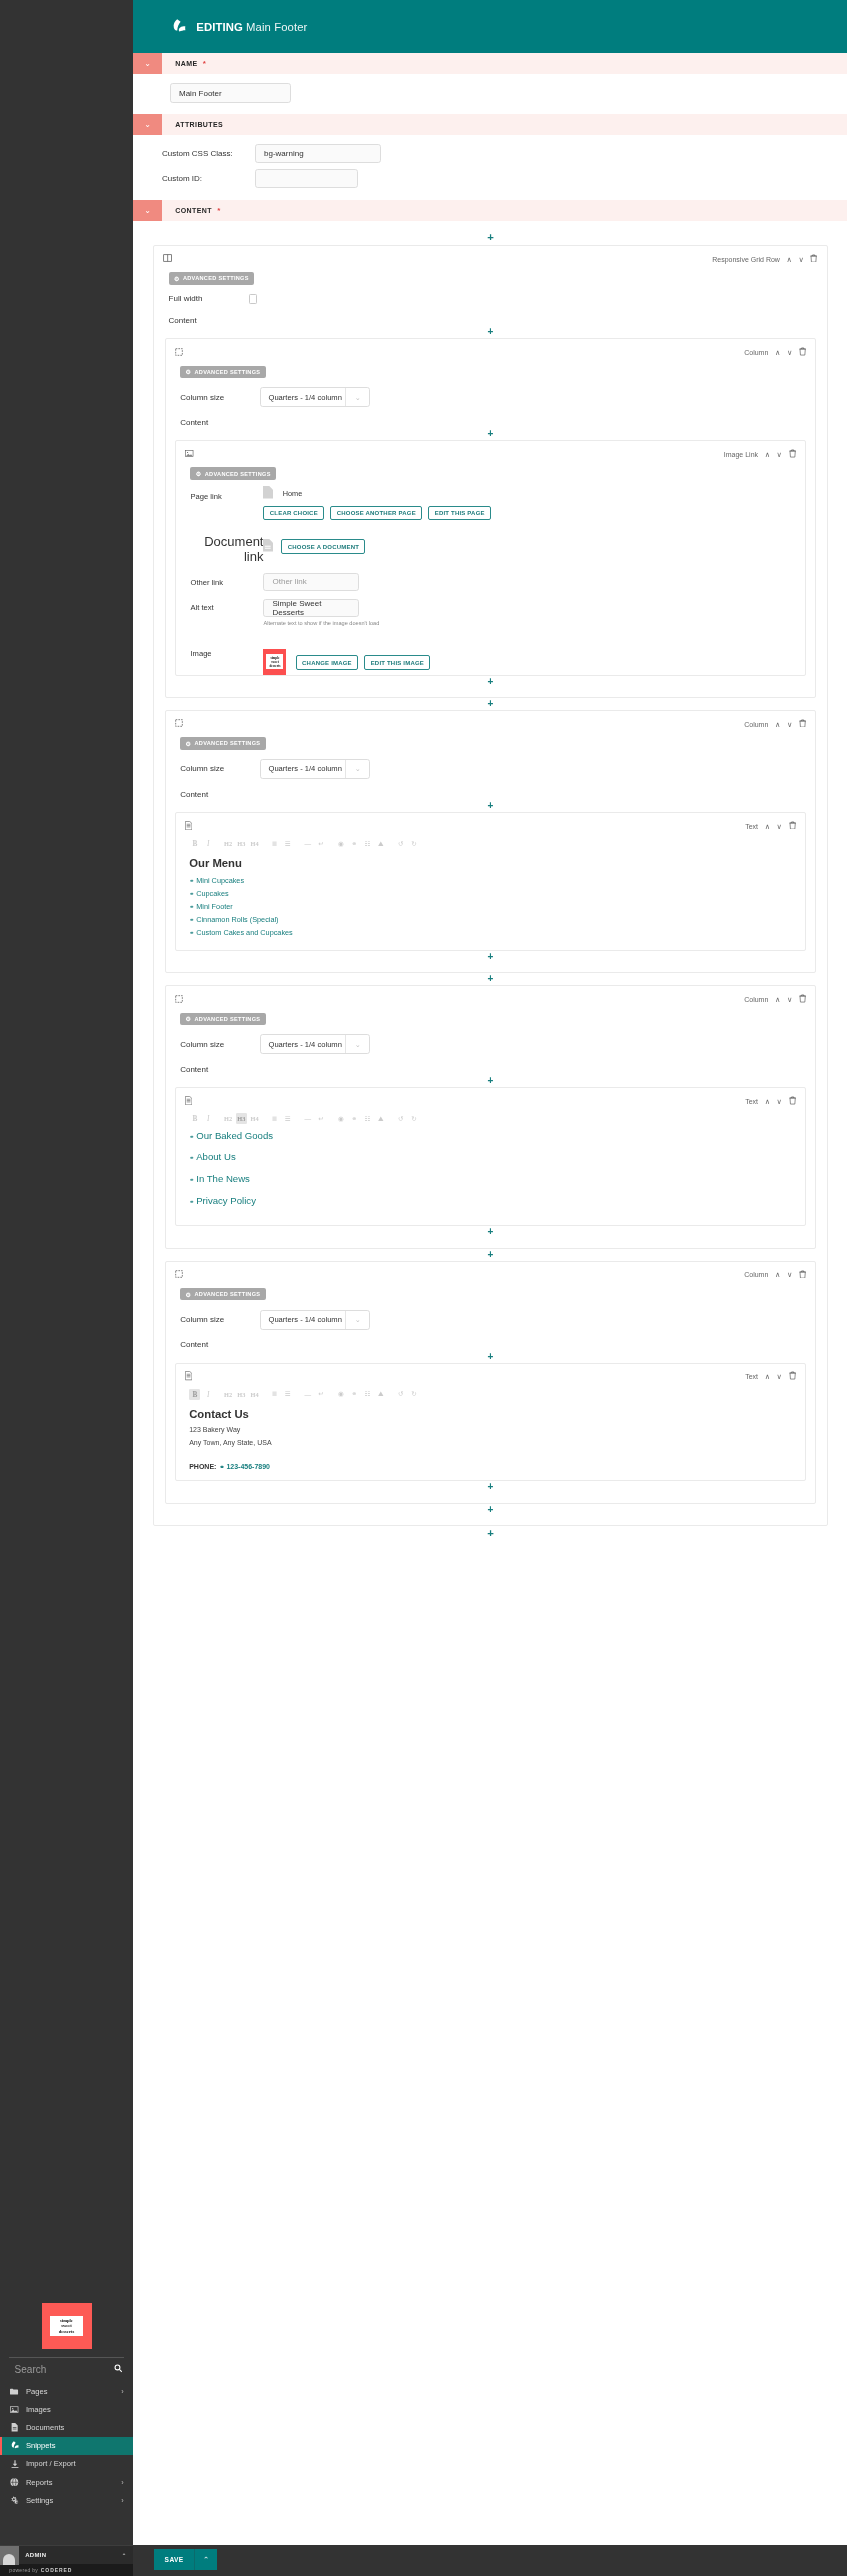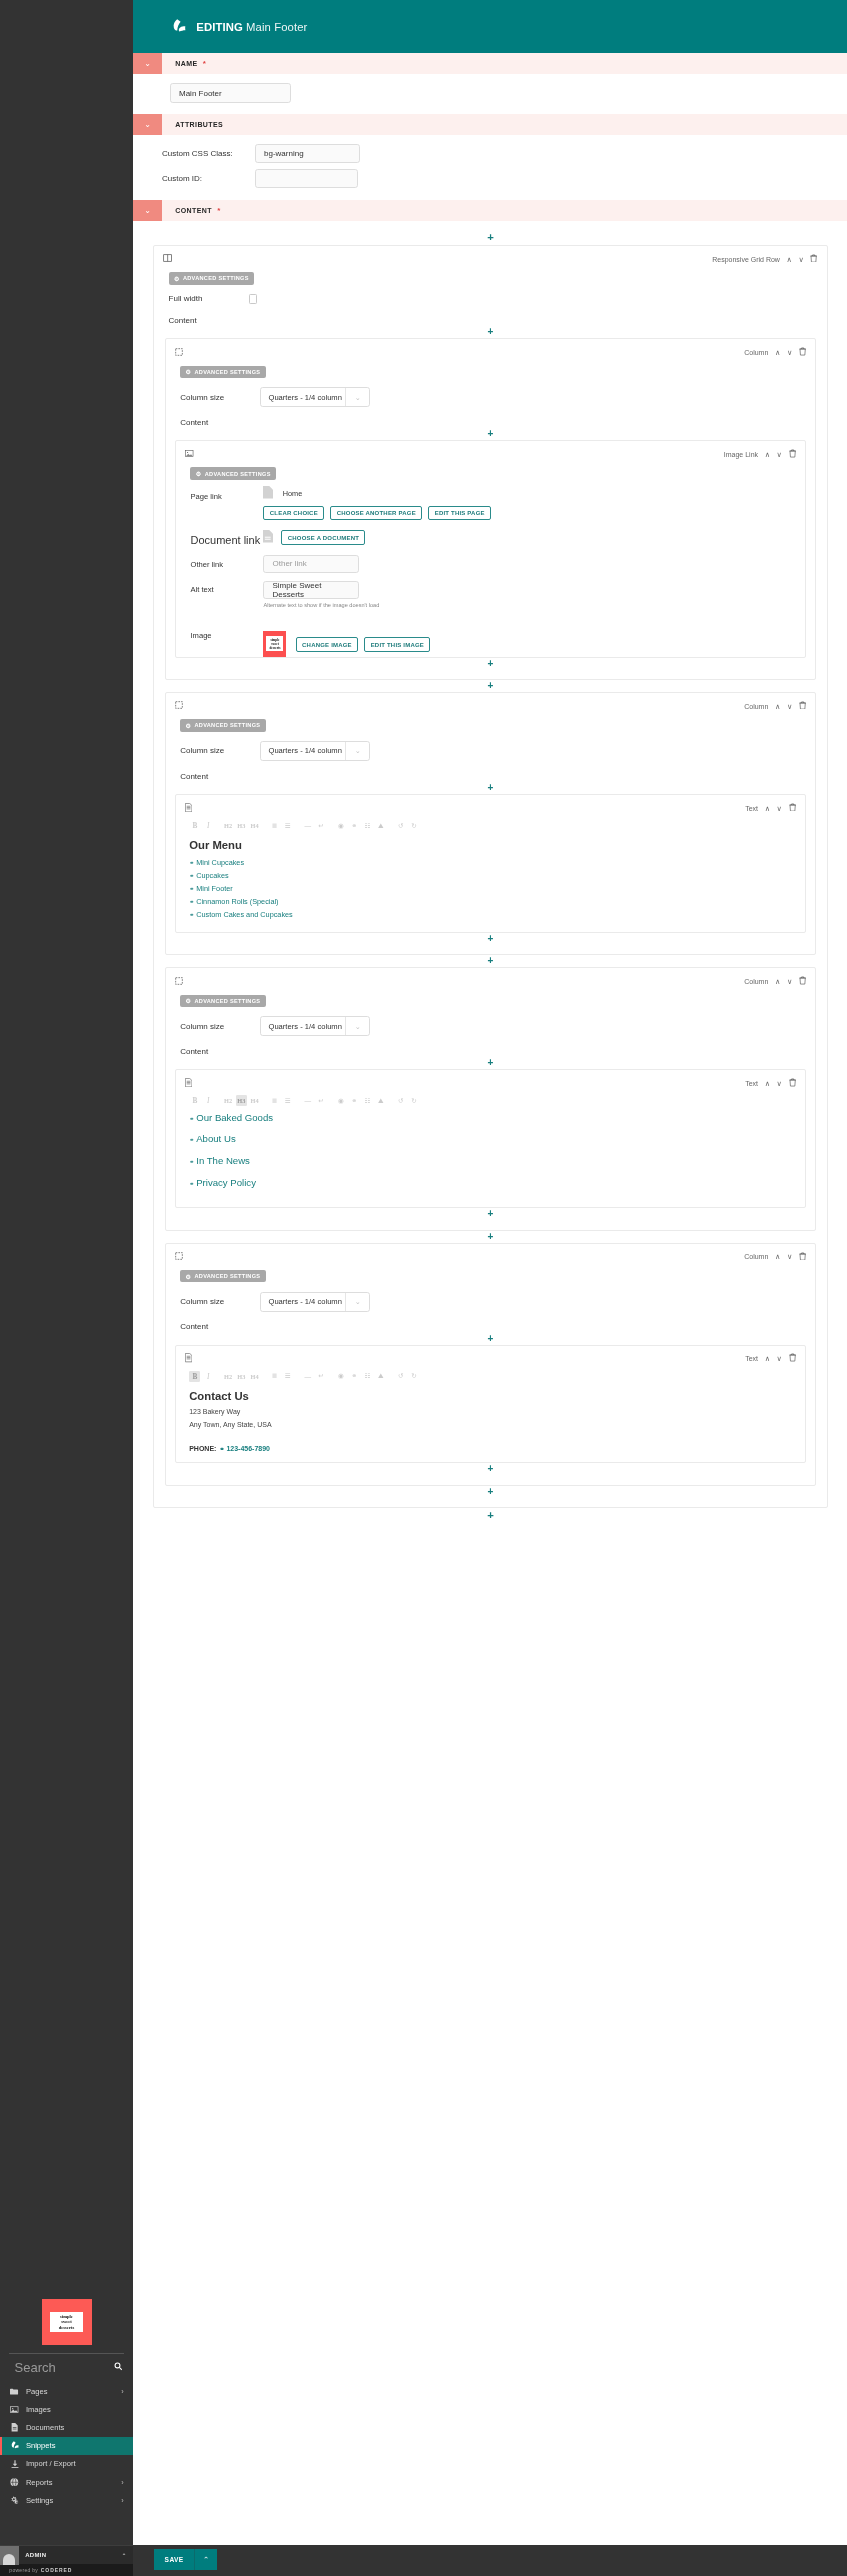--- a/index.html
+++ b/index.html
@@ -31,21 +31,21 @@
     width: 33px; height: 20px; background: #ffffff;
     display: flex; flex-direction: column; align-items: center; justify-content: center;
     font-family: "Liberation Serif", serif; font-weight: bold;
     font-size: 4.6px; line-height: 5.3px; color: #111; text-align: center;
   }
   .sb-divider { height: 0.7px; background: #555; margin: 4px 9.3px 0 9.3px; }
   .sb-search {
     display: flex; align-items: center; justify-content: space-between;
     padding: 6px 10.6px 6px 14.6px;
   }
-  .sb-search-text { color: #9a9a9a; font-size: 13px; text-align: right; }
+  .sb-search-text { color: #9a9a9a; font-size: 10px; text-align: right; }
   .sb-search-icon { color: #fff; font-size: 8px; font-weight: bold; }
   .sb-nav { margin-top: 1.3px; }
   .sb-item {
     display: flex; align-items: center;
     padding: 4.6px 9.3px 4.6px 8.6px;
     font-size: 7.6px; color: #d7d7d7;
     position: relative;
   }
   .sb-item.active { background: #0f766e; color: #fff; }
   .sb-item.active::before {
@@ -404,21 +404,21 @@
 
   <div class="panel-head">
     <div class="panel-toggle">⌄</div>
     <div class="panel-title">
       <span>ATTRIBUTES</span>
     </div>
   </div>
   <div class="panel-body">
     <div class="field-row" style="padding-top:9.3px;padding-bottom:2.7px;">
       <div class="field-label">Custom CSS Class:</div>
-      <div class="txtinput" style="width:105px;">bg-warning</div>
+      <div class="txtinput" style="width:126px;">bg-warning</div>
     </div>
     <div class="field-row" style="padding-top:4px;padding-bottom:12px;">
       <div class="field-label">Custom ID:</div>
       <div class="txtinput" style="width:103px;"></div>
     </div>
   </div>
 
   <div class="panel-head">
     <div class="panel-toggle">⌄</div>
     <div class="panel-title">
@@ -550,21 +550,21 @@
                   <div style="margin-top:4px;">
                     <span class="outline-btn">CLEAR CHOICE</span>
                     <span class="outline-btn">CHOOSE ANOTHER PAGE</span>
                     <span class="outline-btn">EDIT THIS PAGE</span>
                   </div>
                 </div>
               </div>
 
               
               <div style="display:flex;padding:9.3px 0 0 14.6px;">
-                <div style="width:73px;font-size:11px;color:#333;padding-top:4px;">Document link</div>
+                <div style="width:73px;font-size:13px;color:#333;padding-top:4px;text-align:right;">Document link</div>
                 <div style="display:flex;align-items:center;gap:8px;">
                   <span class="doc-ic">
                     <svg width="10" height="12.6" viewBox="0 0 12 15" fill="#d2d2d2">
                         <path d="M0 0h7.5L12 4.4V15H0z"></path>
                         <rect x="2.2" y="8" width="7" height="1.2" fill="#fff"></rect>
                         <rect x="2.2" y="10.4" width="7" height="1.2" fill="#fff"></rect>
                       </svg>
                   </span>
                   <span class="outline-btn">CHOOSE A DOCUMENT</span>
                 </div>

